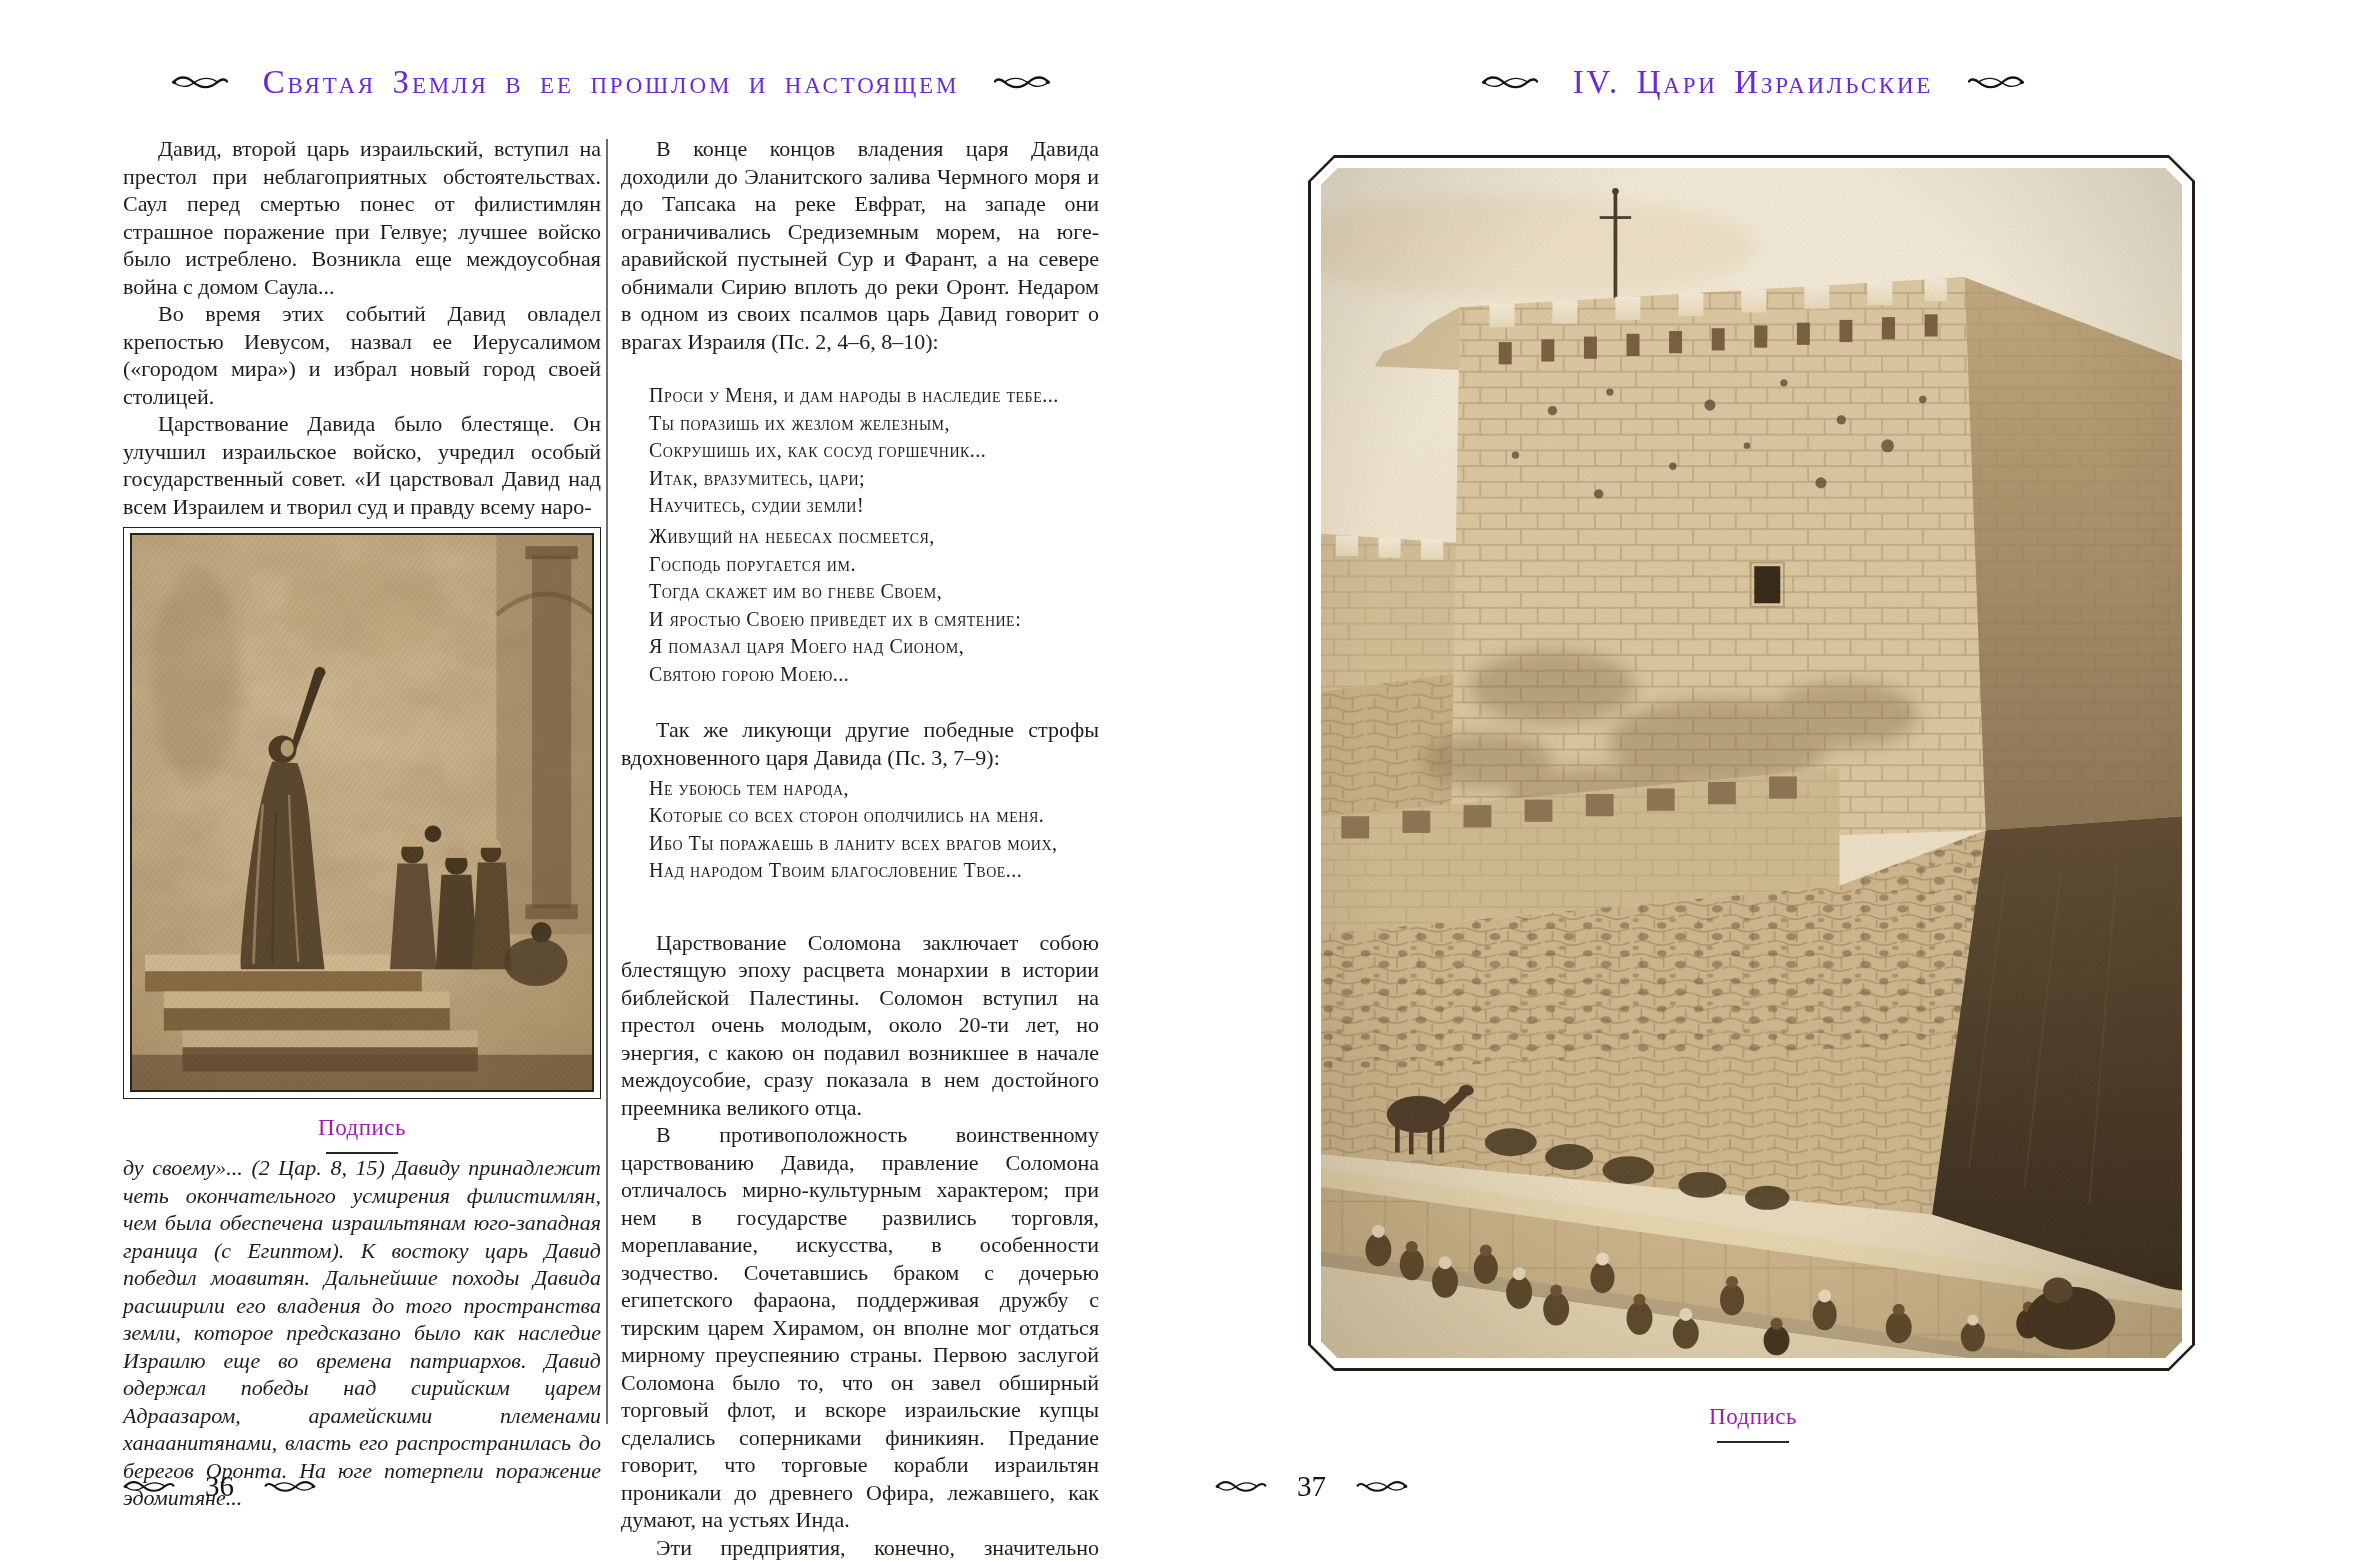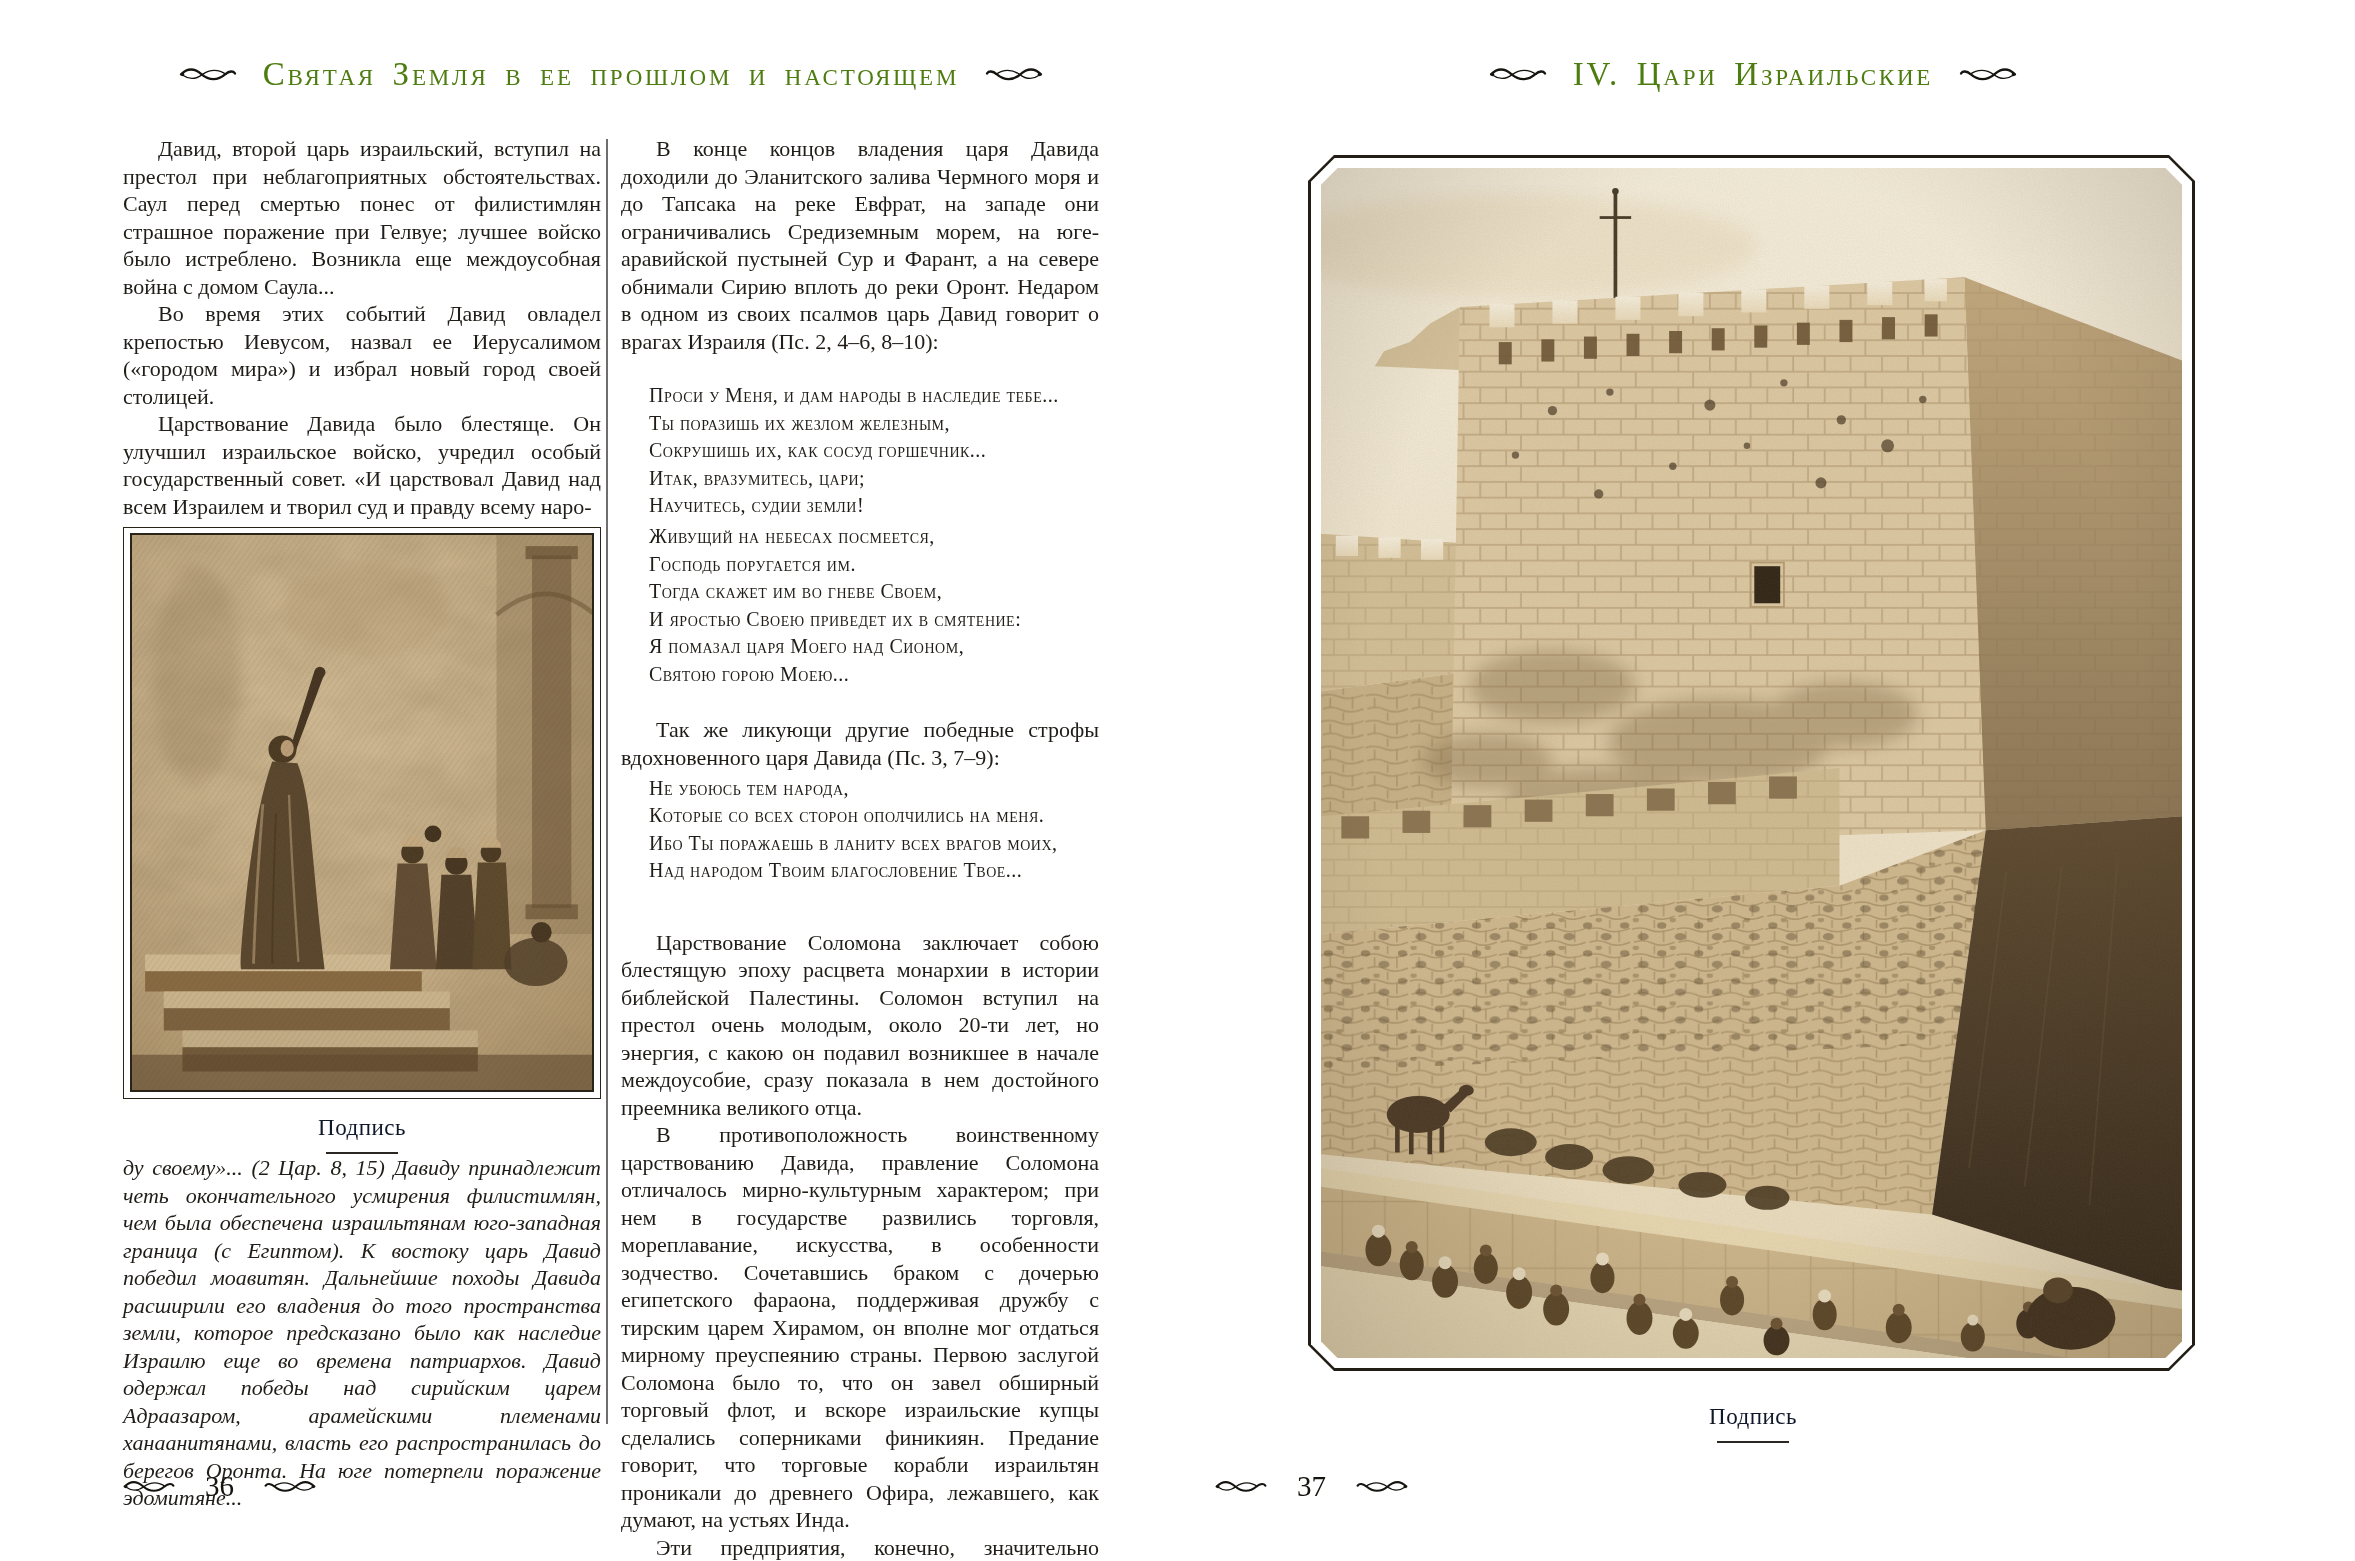--- a/index.html
+++ b/index.html
@@ -9,22 +9,22 @@
   }
   .page{position:absolute;top:0;height:1561px;}
   .page-left{left:123px;width:976px;}
   .page-right{left:1215px;width:1076px;font-family:Liberation Serif, serif;}
 
   .running-head{
     position:absolute;top:56px;left:0;width:100%;
     display:flex;align-items:center;justify-content:center;gap:26px;
   }
   .running-head h1{
-    margin:0;font-size:33px;font-weight:normal;letter-spacing:2.8px;
-    font-variant:small-caps;white-space:nowrap;word-spacing:5.6px;color:#4d7c0f;
+    margin:8px;font-size:33px;font-weight:normal;letter-spacing:2.8px;
+    font-variant:small-caps;white-space:nowrap;word-spacing:5.6px;color:#6d28d9;
   }
   .flourish{width:58px;height:16.7px;color:#16140f;flex:0 0 auto;}
 
   .col{position:absolute;top:135px;font-size:22px;line-height:27.5px;text-align:justify;}
   .col1{left:0;width:478px;}
   .col2{left:498px;width:478px;}
   .col-divider{position:absolute;left:483px;top:139px;width:1.9px;height:1285px;background:#6e6e6e;}
 
   p.par{margin:0;text-indent:35px;}
   p.no-indent{text-indent:0;font-style:italic;}
@@ -34,21 +34,21 @@
   .verse .vline{font-variant:small-caps;font-size:20px;line-height:27.5px;letter-spacing:0.5px;}
   .verse.stanza-gap{margin-top:27px;}
 
   figure.engraving-frame{
     margin:6.5px 0 0 0;border:1.9px solid #2a2318;background:#ffffff;padding:5.6px;
   }
   .engraving-inner{border:2.8px solid #2a2318;font-size:0;line-height:0;}
   .engraving-inner svg{display:block;width:100%;height:555px;}
 
   .caption{margin-top:15px;text-align:center;text-indent:0;}
-  .caption .cap-text{font-size:23px;color:#0f172a;letter-spacing:0.5px;}
+  .caption .cap-text{font-size:23px;color:#a21caf;letter-spacing:0.5px;}
   .caption .cap-rule{width:72px;height:1.9px;background:#2a2722;margin:11px auto 0;}
 
   .bottom-par{margin-top:23px;}
 
   .photo-frame{
     position:absolute;left:93px;top:155px;width:887px;height:1216px;margin:0;
     background:#221d15;padding:2.8px;box-sizing:border-box;
     clip-path:polygon(26px 0,calc(100% - 26px) 0,100% 26px,100% calc(100% - 26px),calc(100% - 26px) 100%,26px 100%,0 calc(100% - 26px),0 26px);
   }
   .photo-white{

